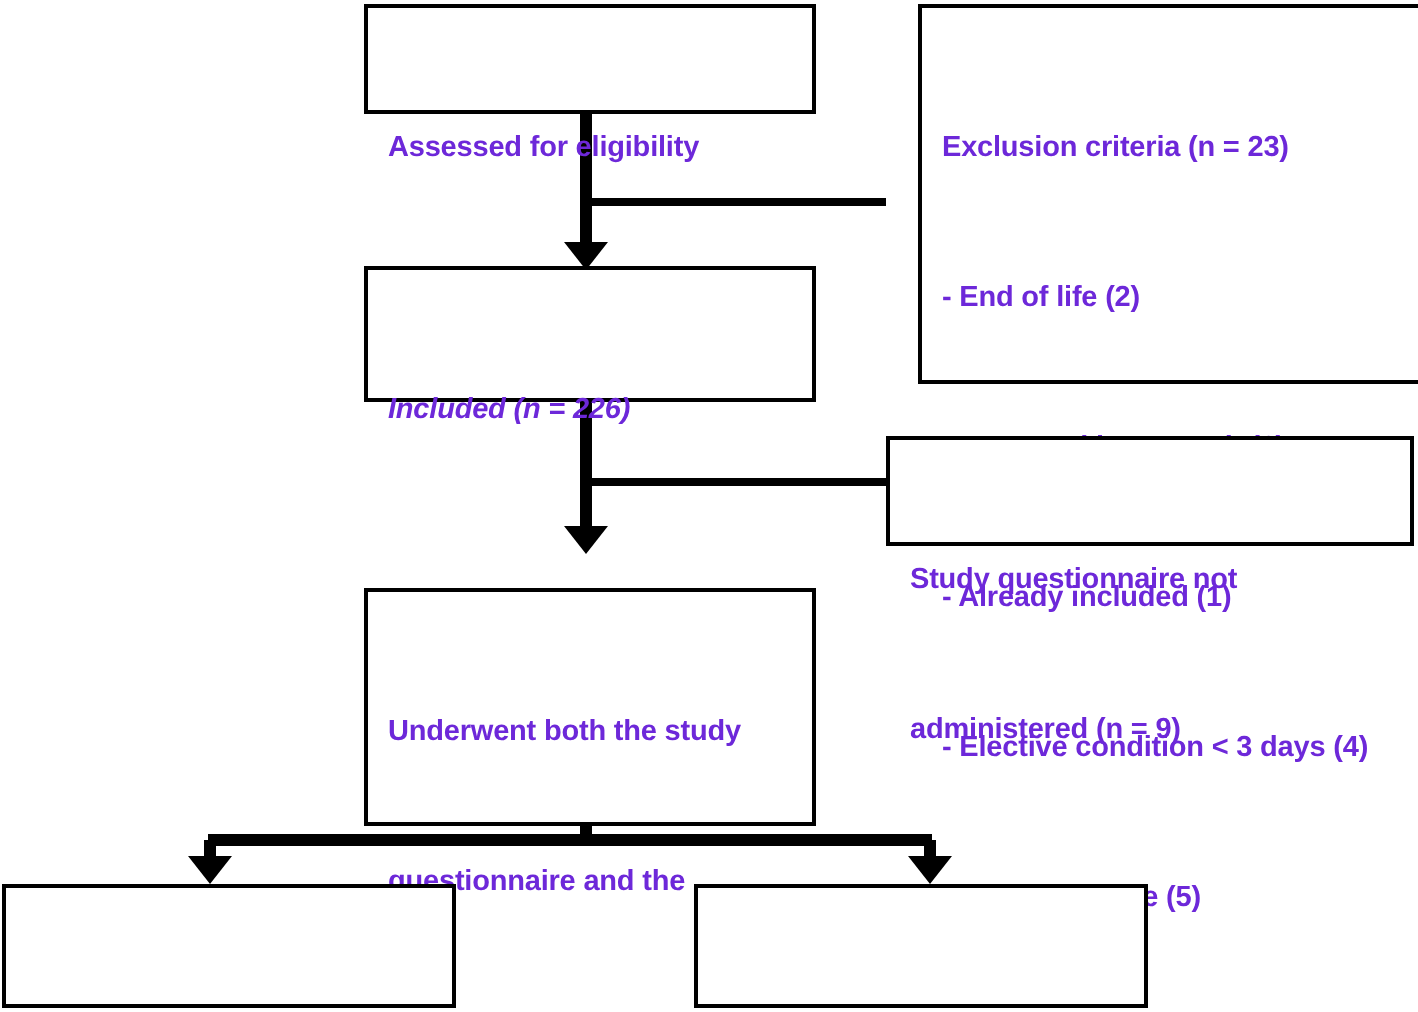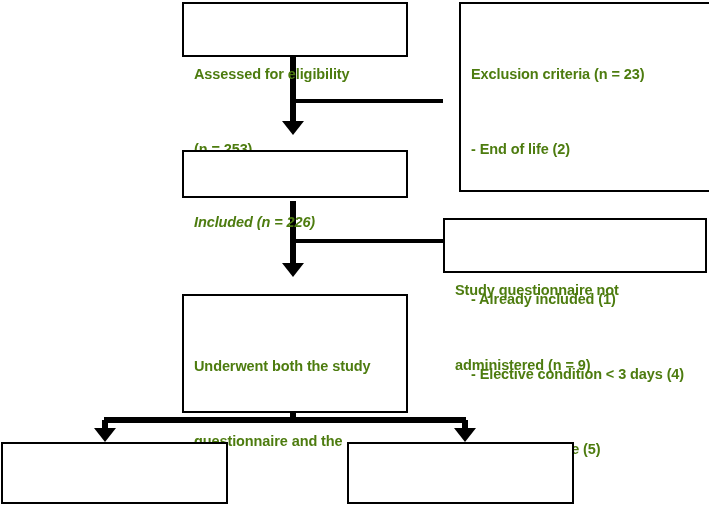--- a/index.html
+++ b/index.html
@@ -13,35 +13,35 @@
     height: 506px;
     background: #ffffff;
     font-family: "Liberation Sans", "DejaVu Sans", sans-serif;
     overflow: hidden;
   }
   .box {
     position: absolute;
     box-sizing: border-box;
     border: 2px solid #000000;
     background: #ffffff;
-    color: #4d7c0f;
+    color: #6d28d9;
     font-size: 14.5px;
     font-weight: 700;
     line-height: 25px;
     padding: 8px 0 0 10px;
     white-space: pre-wrap;
     letter-spacing: -0.1px;
   }
   .box .line {
     display: block;
   }
   
   #box-eligibility { left: 182px;  top: 2px;   width: 226px; height: 55px; }
   #box-exclusion   { left: 443px;  top: 2px;   width: 264px; height: 190px; margin-left: 16px; }
-  #box-included    { left: 182px;  top: 150px; width: 226px; height: 48px; font-style: italic; }
+  #box-included    { left: 182px;  top: 133px; width: 226px; height: 68px; font-style: italic; }
   #box-not-admin   { left: 443px;  top: 218px; width: 264px; height: 55px; }
   #box-underwent   { left: 182px;  top: 277px; width: 226px; height: 119px; margin-top: 17px; }
   #box-delirium    { left: 1px;    top: 442px; width: 227px; height: 62px; }
   #box-no-delirium { left: 347px;  top: 442px; width: 227px; height: 62px; }
 
   
   svg.connectors {
     position: absolute;
     left: 0;
     top: 0;

